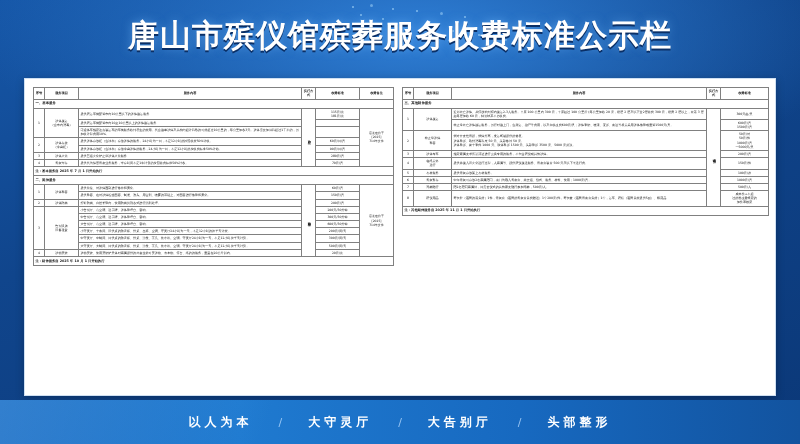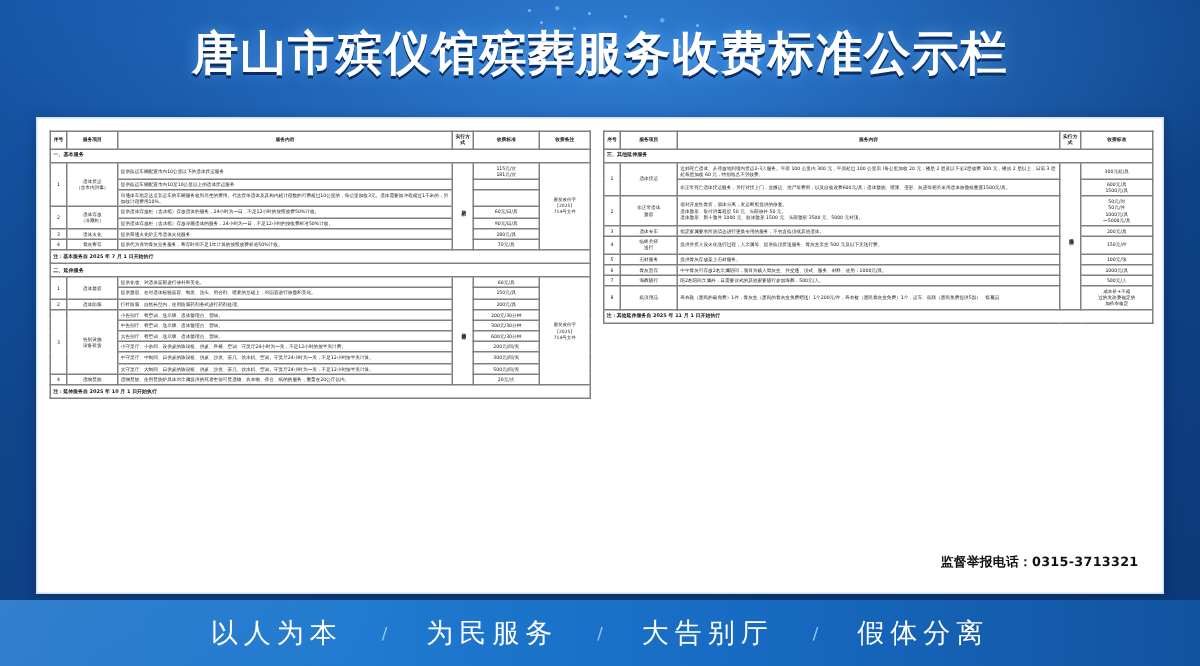--- a/index.html
+++ b/index.html
@@ -133,21 +133,21 @@
     width: 420px; height: 120px;
     background: linear-gradient(120deg, rgba(120,200,255,.30), rgba(120,200,255,0) 70%);
     transform: rotate(-8deg);
   }
   .footer-inner {
     position: relative; height: 100%;
     display: flex; align-items: center; justify-content: center;
     gap: 26px;
   }
   .slogan {
-    color: #ffffff; font-size: 18px; font-weight: normal; letter-spacing: 4px;
+    color: #ffffff; font-size: 12px; font-weight: bold; letter-spacing: 4px;
     white-space: nowrap;
   }
   .sep { color: #b9dcff; font-size: 11px; opacity: .8; }
 </style>
 </head>
 <body>
 
 <div class="dots">
   <div class="dot" style="left:352px; top:6px;"></div>
   <div class="dot" style="left:360px; top:14px;"></div>
@@ -393,28 +393,27 @@
             <td class="price">成本价+不超
 过的发改委规定的
 加价率核定</td>
           </tr>
           <tr>
             <td class="note" colspan="5">注：其他延伸服务自 2025 年 11 月 1 日开始执行</td>
           </tr>
         </tbody>
     </table>
 
-    <div class="phone">监督举报电话：0315-3713321</div>
   </div>
 
 </div>
 
 <div class="footer">
   <div class="footer-inner">
       <span class="slogan">以人为本</span>
       <span class="sep">/</span>
-      <span class="slogan">为民服务</span>
+      <span class="slogan">大守灵厅</span>
       <span class="sep">/</span>
       <span class="slogan">大告别厅</span>
       <span class="sep">/</span>
-      <span class="slogan">假体分离</span>
+      <span class="slogan">头部整形</span>
     </div>
 </div>
 
 </body></html>

